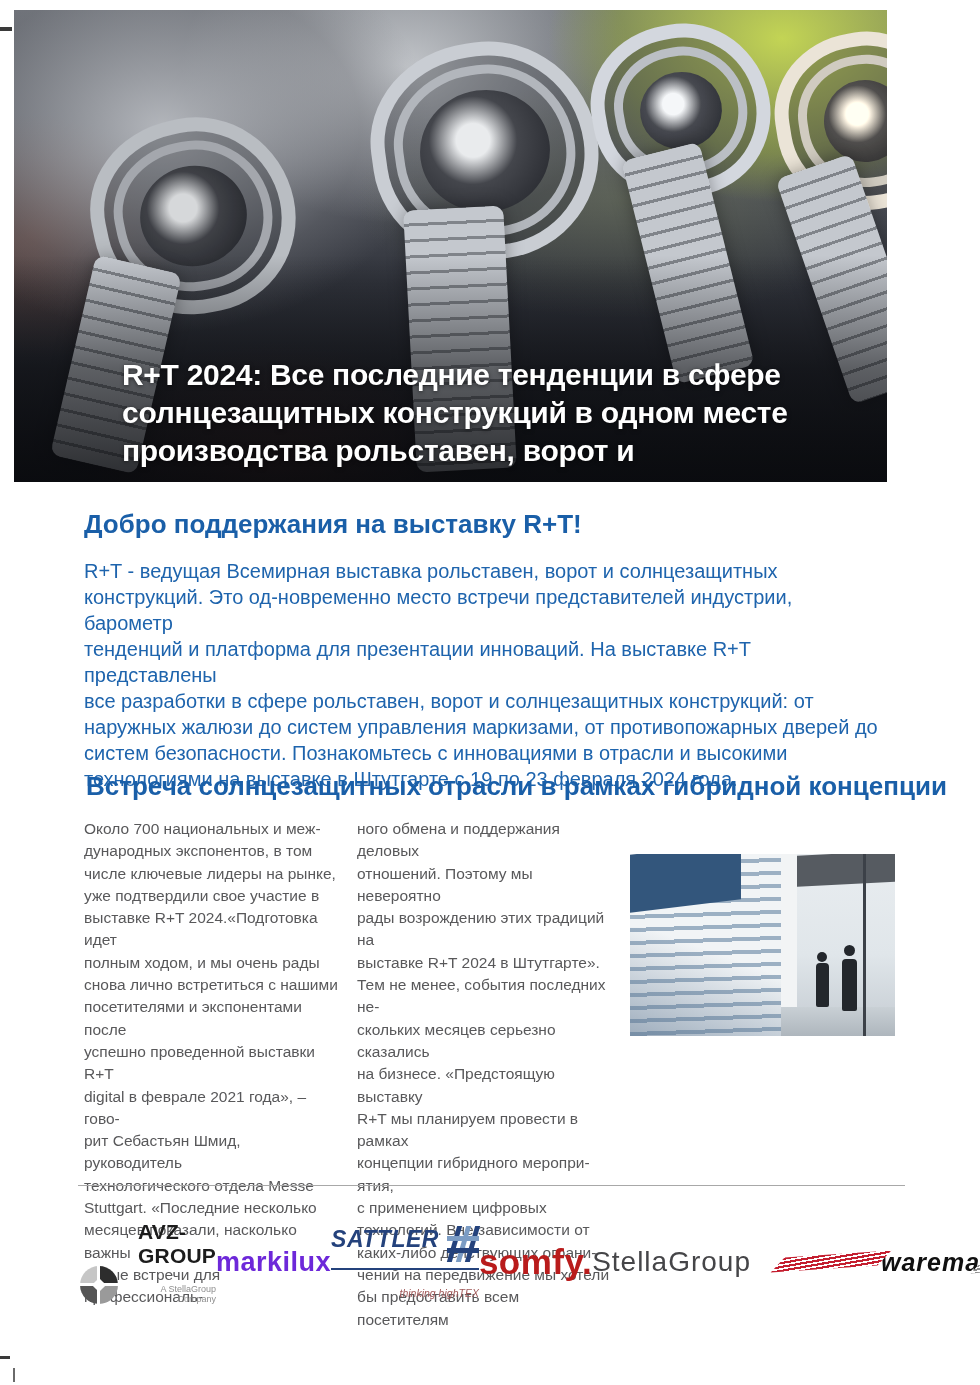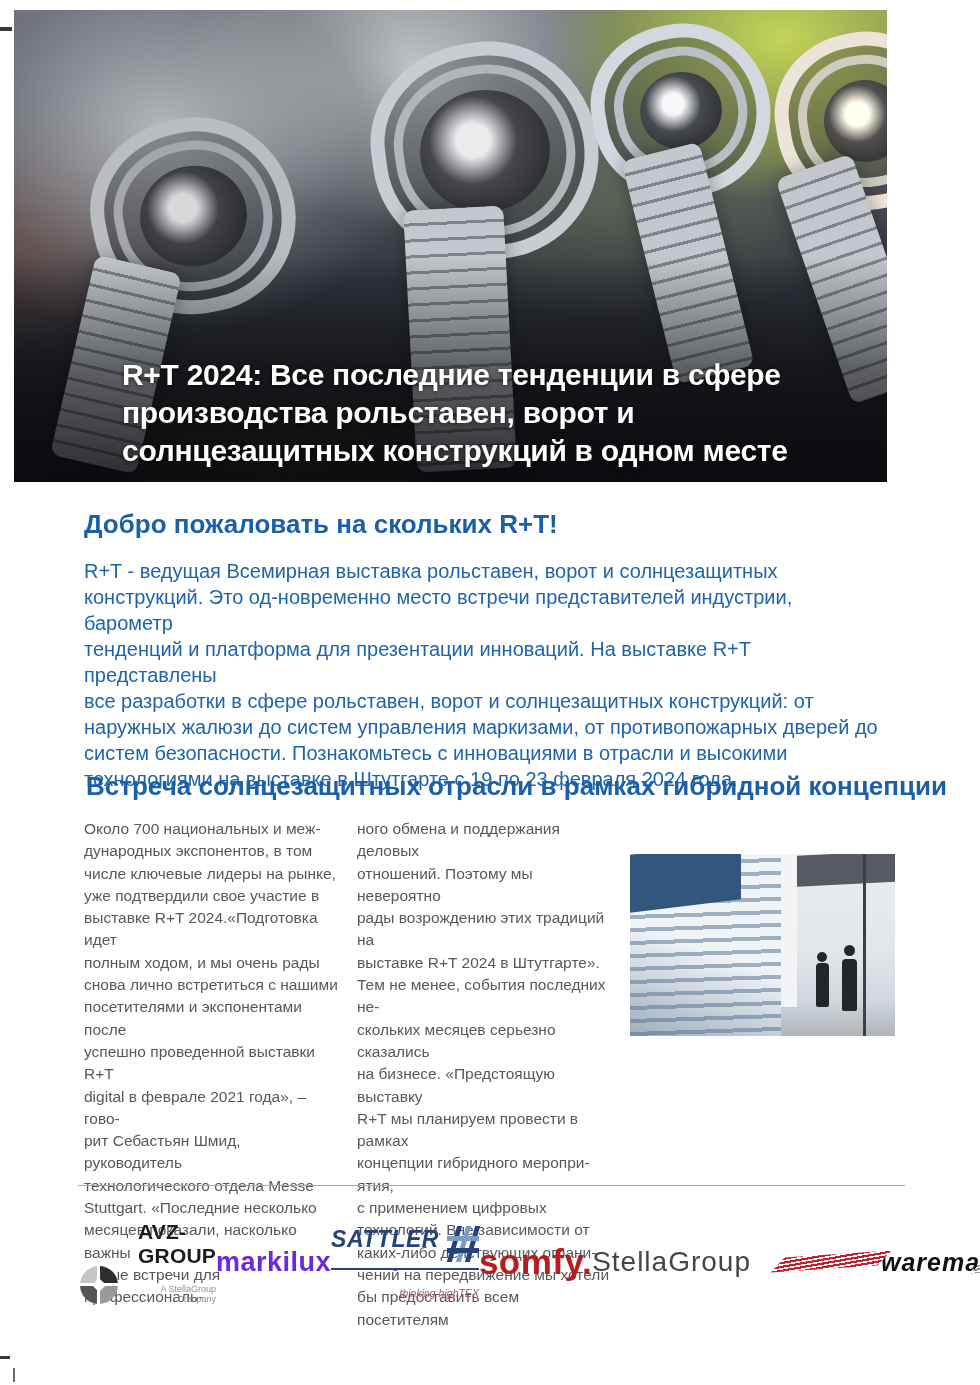--- a/index.html
+++ b/index.html
@@ -130,26 +130,26 @@
 
   <div class="coil" style="left:762px;top:22px;width:150px;height:150px;transform:rotate(-9deg);filter:sepia(.3) brightness(1.05);">
     <div class="coil-ring"></div>
       <div class="coil-core"></div>
   </div>
   <div class="slats" style="left:798px;top:150px;width:80px;height:238px;transform:rotate(-19deg);"></div>
 
   <div class="hero-shade"></div>
   <div class="hero-title">
     <span>R+T 2024: Все последние тенденции в сфере</span>
+    <span>солнцезащитных конструкций в одном месте</span>
     <span>производства рольставен, ворот и</span>
-    <span>солнцезащитных конструкций в одном месте</span>
   </div>
 </div>
 
-<div class="welcome-heading">Добро пожаловать на скольких R+T!</div>
+<div class="welcome-heading">Добро поддержания на выставку R+T!</div>
 <div class="welcome-body">R+T - ведущая Всемирная выставка рольставен, ворот и солнцезащитных
 конструкций. Это од-новременно место встречи представителей индустрии, барометр
 тенденций и платформа для презентации инноваций. На выставке R+T представлены
 все разработки в сфере рольставен, ворот и солнцезащитных конструкций: от
 наружных жалюзи до систем управления маркизами, от противопожарных дверей до
 систем безопасности. Познакомьтесь с инновациями в отрасли и высокими
 технологиями на выставке в Штутгарте с 19 по 23 февраля 2024 года.</div>
 
 <div class="article-heading">Встреча солнцезащитных отрасли в рамках гибридной концепции</div>
 <div class="columns">

